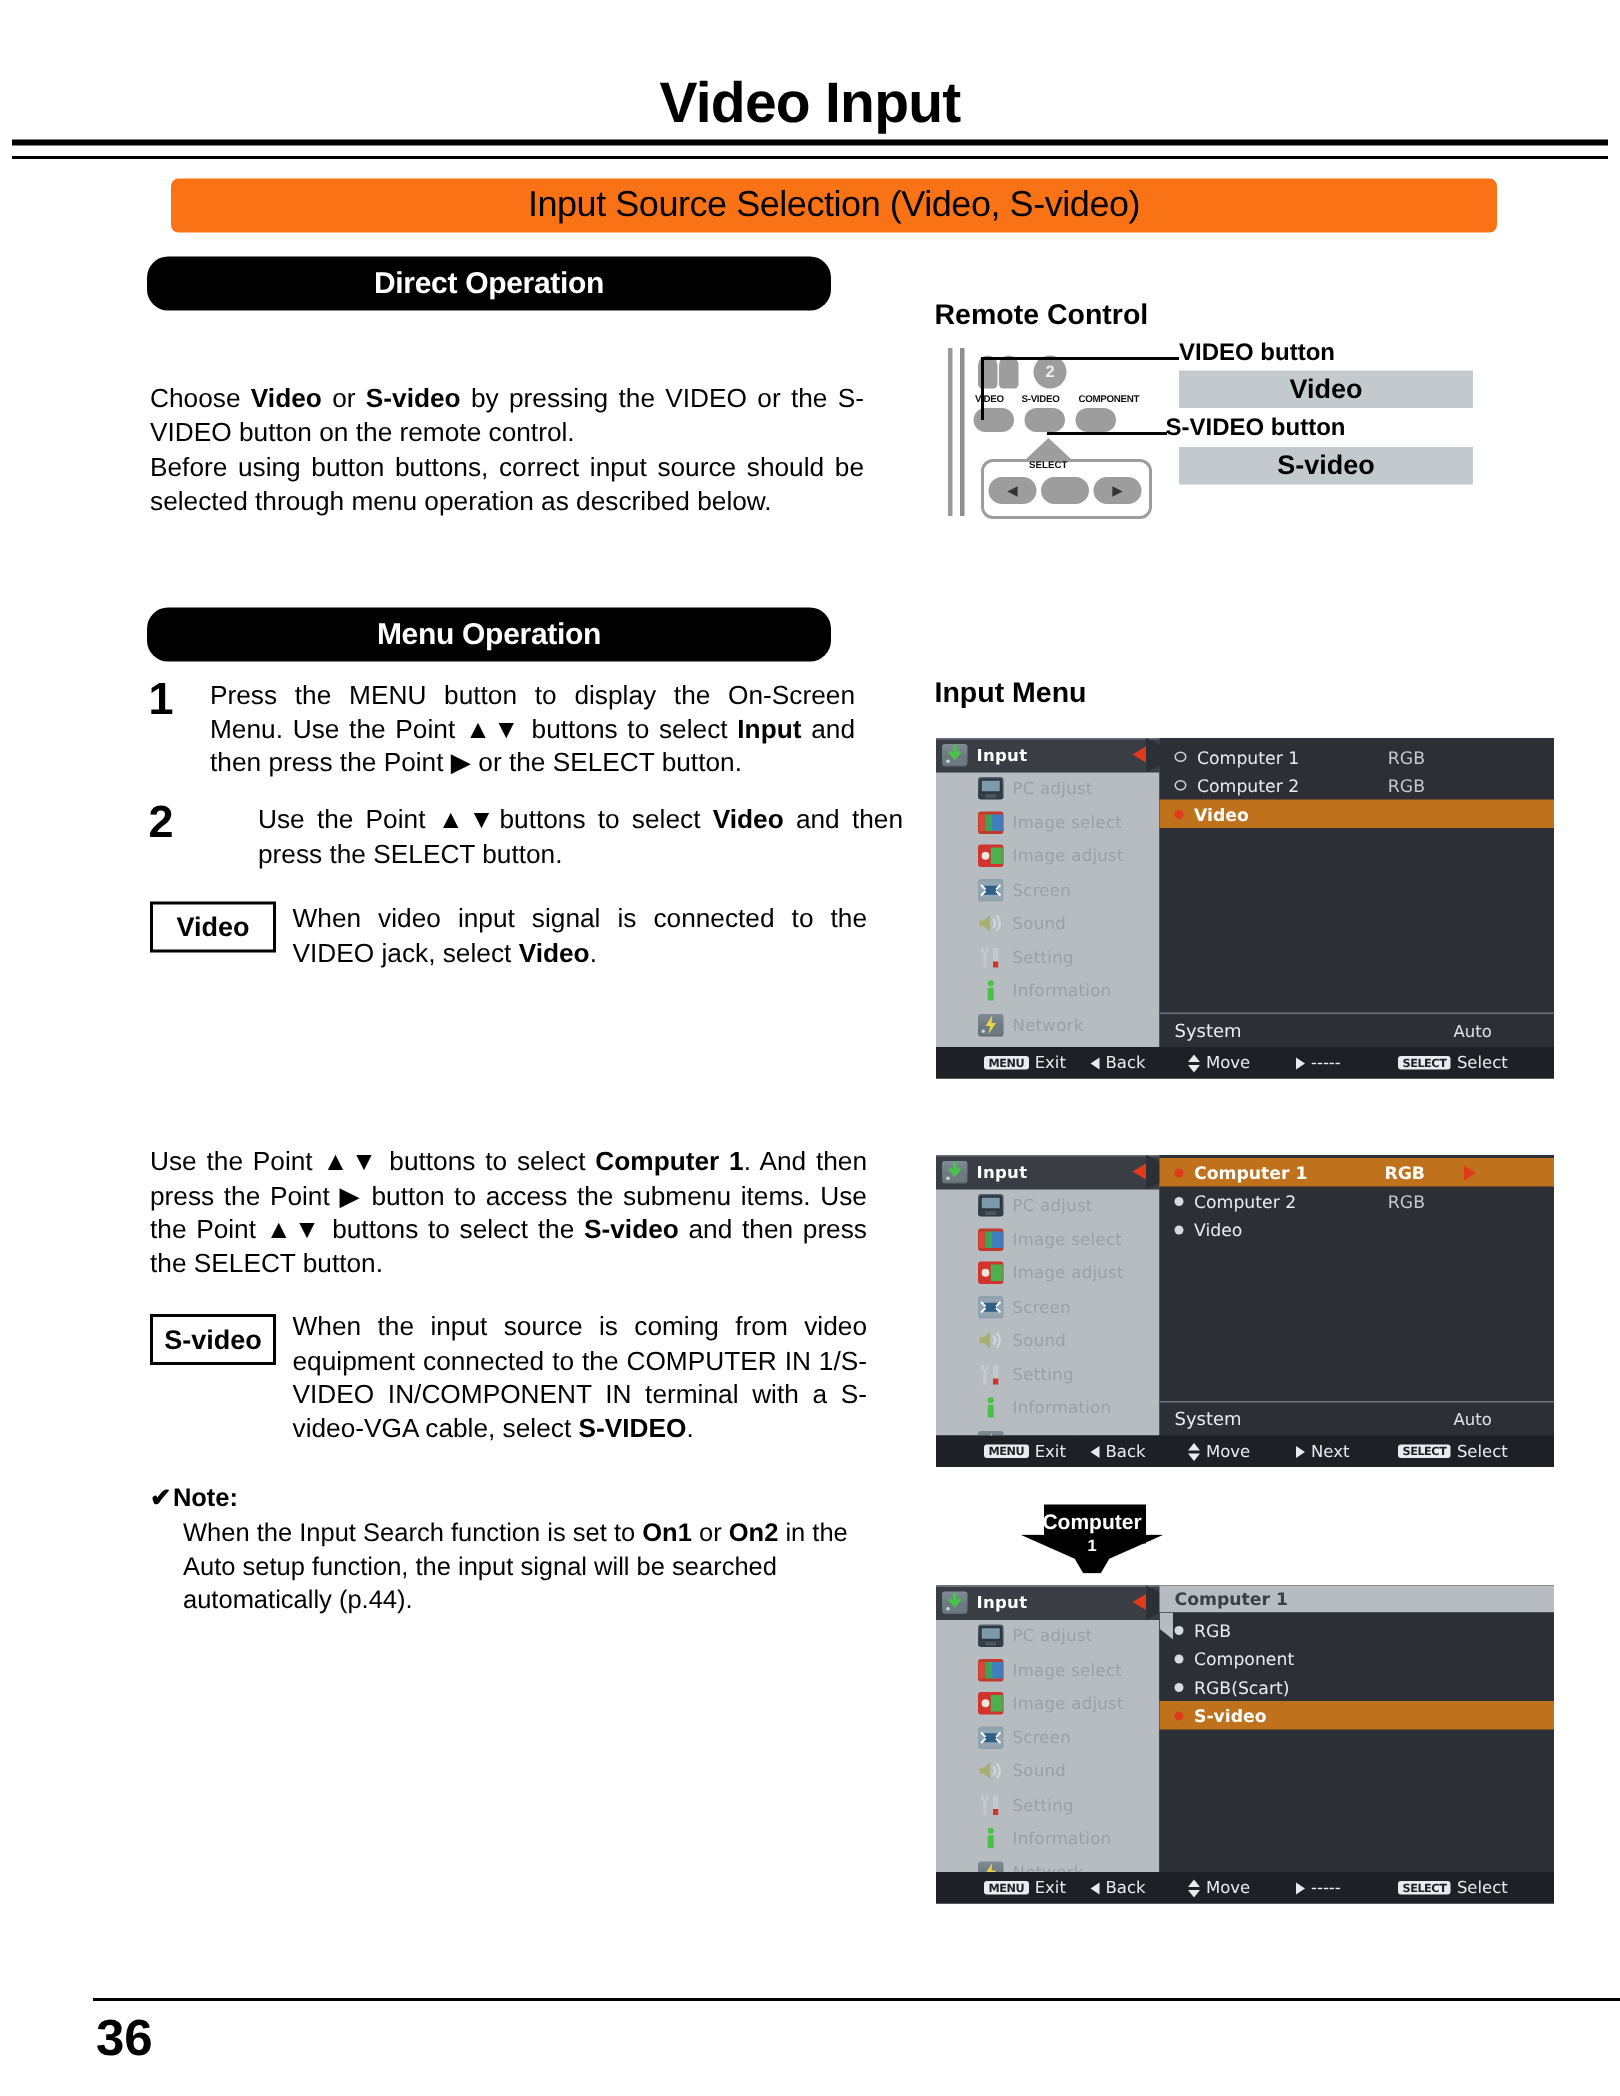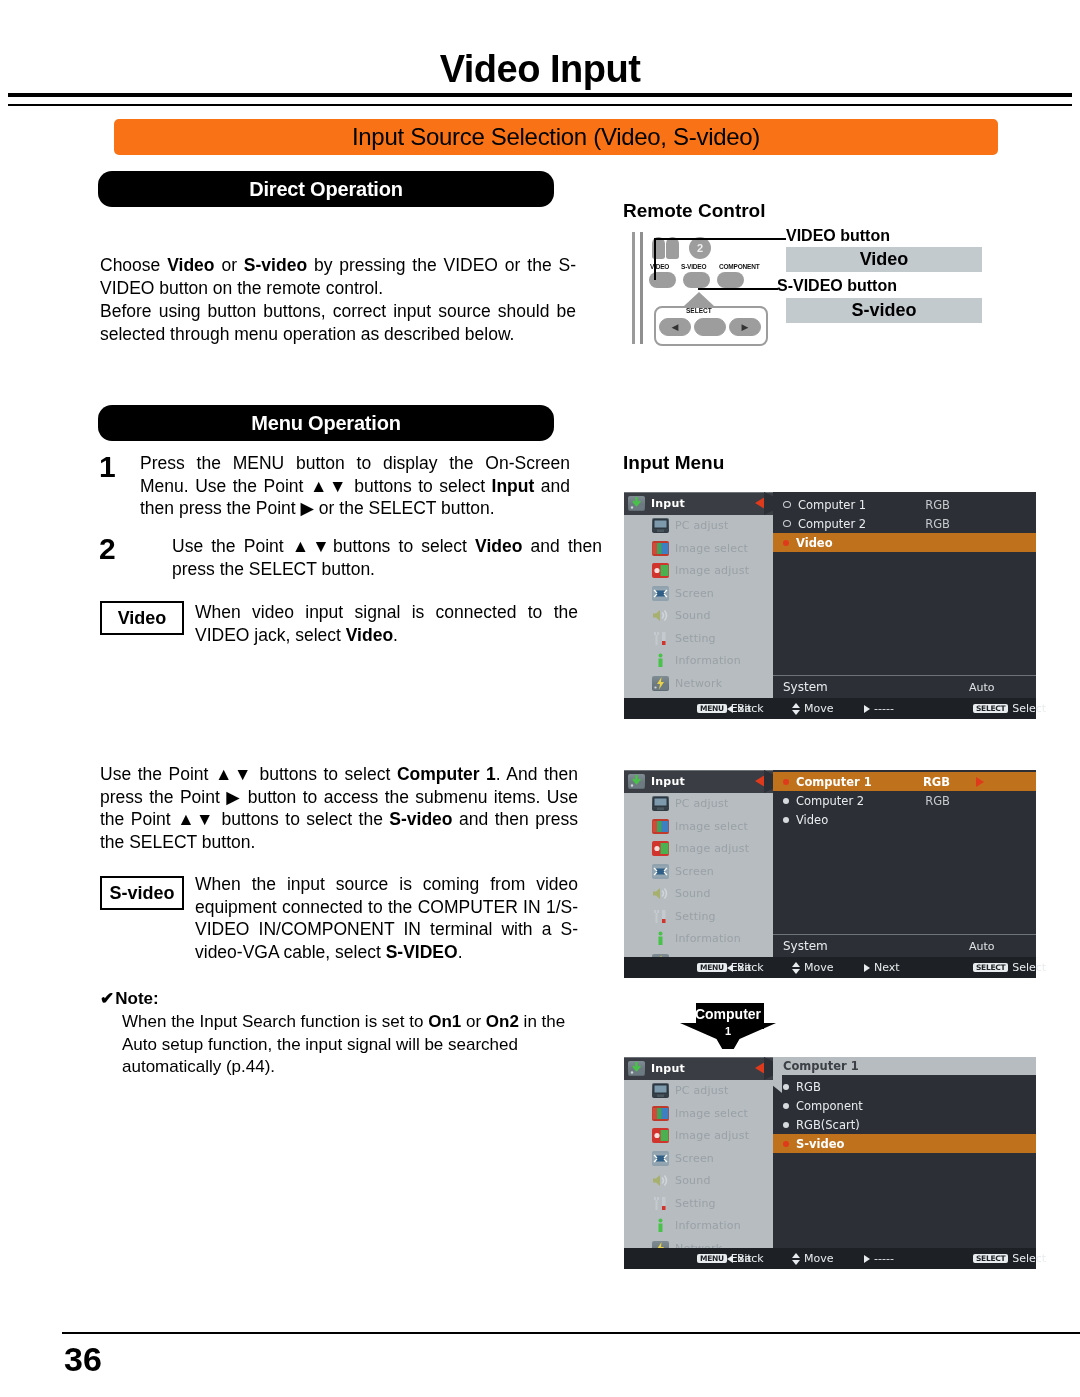--- a/index.html
+++ b/index.html
@@ -218,21 +218,21 @@
 
   .osd-footer{
     height:21px;background:#1d2025;
     display:flex;align-items:center;
     font-size:11px;color:#e9ecee;position:relative;
   }
   .osd-footer .cell{position:absolute;display:flex;align-items:center;gap:4px;}
   .keycap{
     display:inline-flex;align-items:center;justify-content:center;
     background:#e9ecee;color:#1d2025;font-size:7.5px;font-weight:bold;
-    border-radius:2px;padding:1px 3px;line-height:1;letter-spacing:-0.3px;margin-left:41px;
+    border-radius:2px;padding:1px 3px;line-height:1;letter-spacing:-0.3px;
   }
   .tri-l{width:0;height:0;border-top:4px solid transparent;border-bottom:4px solid transparent;border-right:6px solid #e9ecee;}
   .tri-r{width:0;height:0;border-top:4px solid transparent;border-bottom:4px solid transparent;border-left:6px solid #e9ecee;}
   .updown{display:flex;flex-direction:column;gap:2px;}
   .updown i{display:block;width:0;height:0;}
   .updown .u{border-left:4px solid transparent;border-right:4px solid transparent;border-bottom:5px solid #e9ecee;}
   .updown .d{border-left:4px solid transparent;border-right:4px solid transparent;border-top:5px solid #e9ecee;}
 
   
   #comp-callout{position:absolute;left:680px;top:1003px;width:96px;height:46px;}

